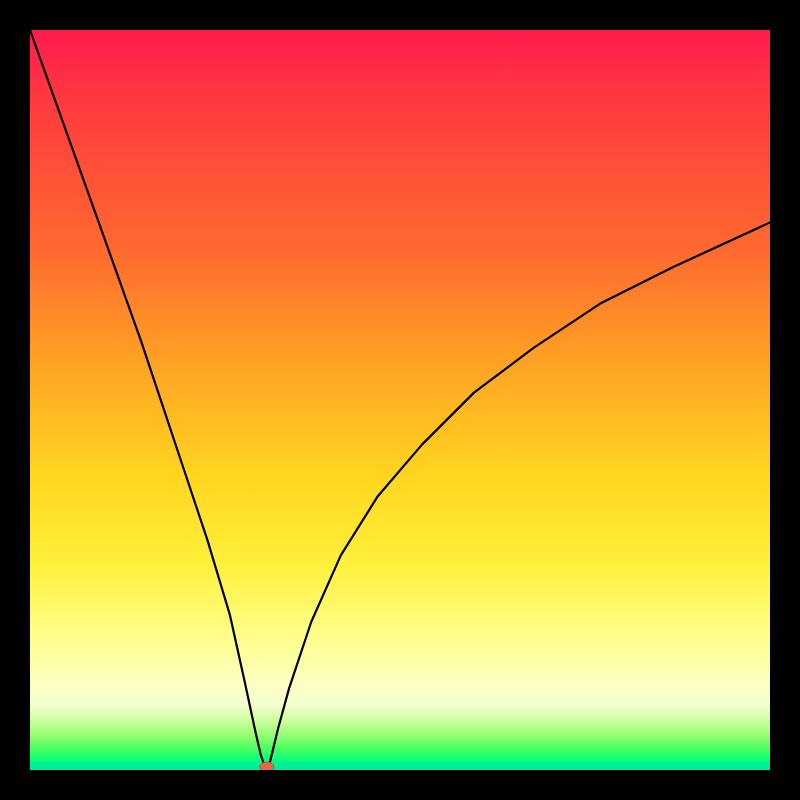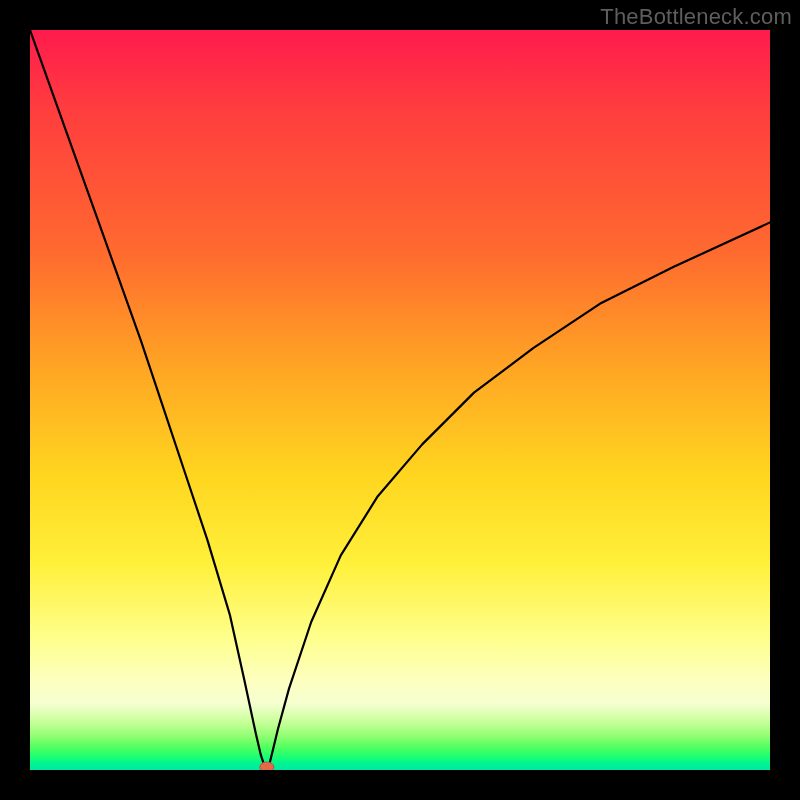--- a/index.html
+++ b/index.html
@@ -66,14 +66,13 @@
 
 <div class="frame">
 
   <div class="plot-area">
     <svg class="plot-svg" viewBox="0 0 740 740" preserveAspectRatio="none">
       <path id="curve-path" fill="none" stroke="#000" stroke-width="2.2" stroke-linejoin="round" stroke-linecap="round" d="M0.00 0.00 L37.00 103.60 L74.00 207.20 L111.00 310.80 L133.20 377.40 L155.40 444.00 L177.60 510.60 L199.80 584.60 L214.60 651.20 L225.70 703.00 L230.88 725.20 L234.58 736.30 L236.80 740.00 L239.02 735.56 L241.98 723.72 L247.90 699.30 L259.00 658.60 L281.20 592.00 L310.80 525.40 L347.80 466.20 L392.20 414.40 L444.00 362.60 L503.20 318.20 L569.80 273.80 L643.80 236.80 L740.00 192.40"></path>
       <ellipse id="marker-dot" rx="7" ry="5" fill="#e06a4a" stroke="#c44f34" stroke-width="1" cx="236.80" cy="737.00"></ellipse>
     </svg>
   </div>
 
-  <div class="watermark">TheBottleneck.com</div>
 </div>
 
 </body></html>

